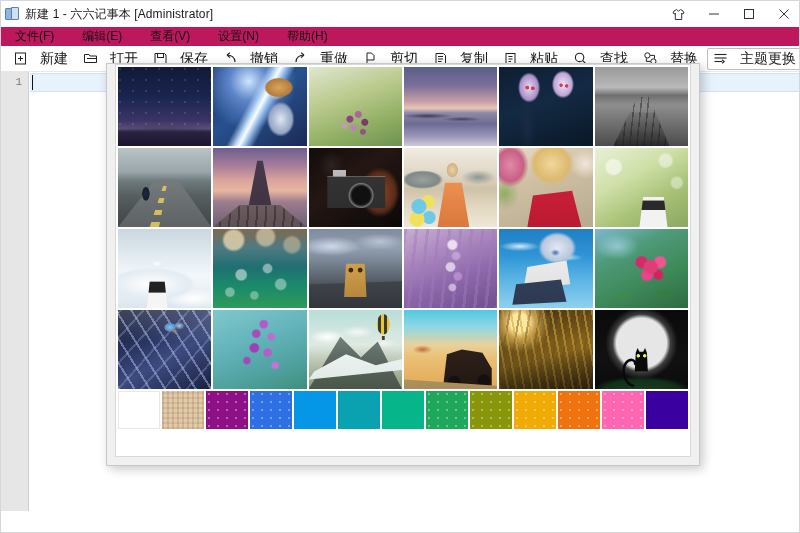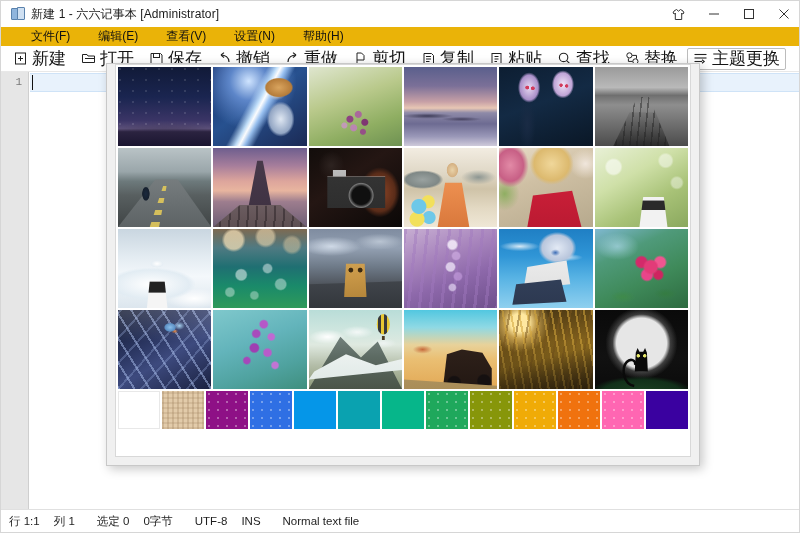--- a/index.html
+++ b/index.html
@@ -19,21 +19,21 @@
     overflow: hidden;
   }
 
   
   .titlebar {
     position: absolute; left: 0; top: 0;
     width: 800px; height: 26px;
     background: #ffffff;
     display: flex; align-items: center;
   }
-  .title-left { display: flex; align-items: center; padding-left: 10px; gap: 6px; }
+  .title-left { display: flex; align-items: center; padding-left: 4px; gap: 6px; }
   .app-icon {
     width: 14px; height: 14px; position: relative;
     display: inline-block;
   }
   .app-icon .pg1 {
     position: absolute; left: 0; top: 1px;
     width: 7px; height: 12px; background: #8fb5dd;
     border: 1px solid #5a82ad;
     border-radius: 1px 0 0 1px;
   }
@@ -55,45 +55,45 @@
     width: 35px; height: 26px;
     display: flex; align-items: center; justify-content: center;
     color: #333; font-size: 12px;
   }
   .win-btn svg { display: block; }
 
   
   .menubar {
     position: absolute; left: 0; top: 26px;
     width: 800px; height: 19px;
-    background: #eab308;
+    background: #be185d;
     display: flex; align-items: center;
-    padding-left: 24px;
+    padding-left: 8px;
   }
   .menu-item {
     font-size: 12px; color: #111;
     padding: 1px 10px 1px 6px;
     margin-right: 12px;
     white-space: nowrap;
     cursor: default;
   }
 
   
   .toolbar {
     position: absolute; left: 0; top: 45px;
     width: 800px; height: 26px;
     background: #ffffff;
     display: flex; align-items: center;
     padding-left: 6px;
     border-bottom: 1px solid #e8e8e8;
   }
   .tb-item {
-    display: flex; align-items: center; gap: 4px;
+    display: flex; align-items: center; gap: 12px;
     height: 22px; padding: 0 5px;
-    font-size: 17px; color: #141414;
+    font-size: 14px; color: #141414;
     white-space: nowrap;
     border: 1px solid transparent;
     border-radius: 2px;
     margin-right: 3px;
     cursor: default;
     font-family: Liberation Mono, monospace;
   }
   .tb-item.active {
     border-color: #bcbcbc;
     background: #ffffff;
@@ -391,29 +391,20 @@
   <div class="editor-wrap">
     <div class="gutter">
       <span class="lineno">1</span>
     </div>
     <div class="text-area">
       <div class="current-line"></div>
       <div class="caret"></div>
     </div>
   </div>
 
-  <div class="statusbar">
-    <span class="st">行 1:1</span>
-    <span class="st gap">列 1</span>
-    <span class="st">选定 0</span>
-    <span class="st gap">0字节</span>
-    <span class="st">UTF-8</span>
-    <span class="st gap">INS</span>
-    <span class="st">Normal text file</span>
-  </div>
 
   <div class="dialog">
 
     <div class="dlg-body">
 
       <div class="grid">
 
         <div class="thumb">
           <div class="inner" style="background:
             radial-gradient(ellipse 120% 60% at 50% 105%, #6d5f86 0%, #43395c 28%, transparent 62%),

